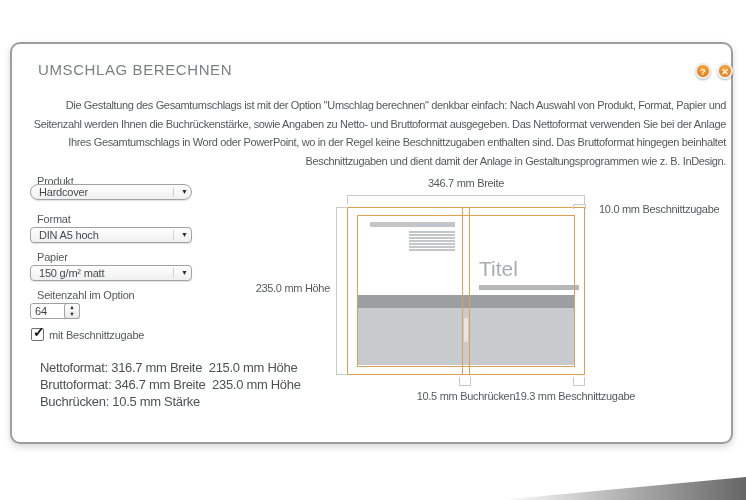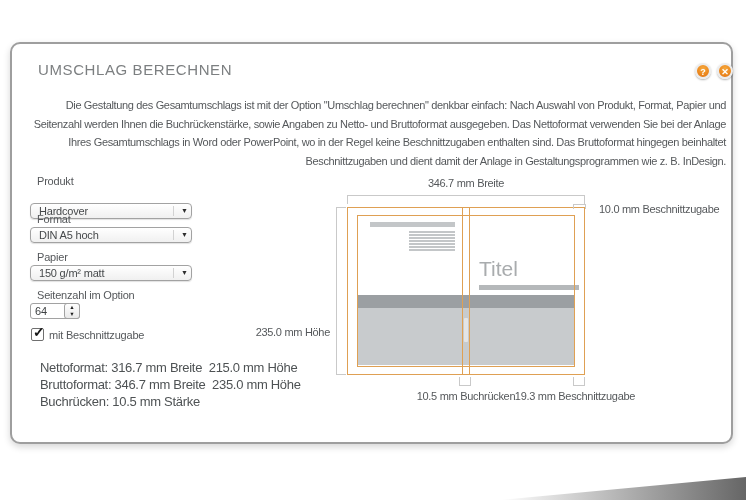--- a/index.html
+++ b/index.html
@@ -93,21 +93,21 @@
     <div class="round-btn btn-help">
       <span>?</span>
     </div>
     <div class="round-btn btn-close">
       <span>✕</span>
     </div>
 
     <p class="intro">Die Gestaltung des Gesamtumschlags ist mit der Option "Umschlag berechnen" denkbar einfach: Nach Auswahl von Produkt, Format, Papier und Seitenzahl werden Ihnen die Buchrückenstärke, sowie Angaben zu Netto- und Bruttoformat ausgegeben. Das Nettoformat verwenden Sie bei der Anlage Ihres Gesamtumschlags in Word oder PowerPoint, wo in der Regel keine Beschnittzugaben enthalten sind. Das Bruttoformat hingegen beinhaltet Beschnittzugaben und dient damit der Anlage in Gestaltungsprogrammen wie z. B. InDesign.</p>
 
     <div class="flabel" style="left:25px; top:131px;">Produkt</div>
-    <div class="select" style="left:18px; top:159px;">
+    <div class="select" style="left:18px; top:140px;border-radius:8px;">
       <span class="val">Hardcover</span>
       <span class="sep"></span>
       <span class="arr">▼</span>
     </div>
 
     <div class="flabel" style="left:25px; top:169px;">Format</div>
     <div class="select" style="left:18px; top:183px;">
       <span class="val">DIN A5 hoch</span>
       <span class="sep"></span>
       <span class="arr">▼</span>
@@ -134,21 +134,21 @@
 
     <div class="result" style="top:316px;">Nettoformat: 316.7 mm Breite  215.0 mm Höhe</div>
     <div class="result" style="top:333px;">Bruttoformat: 346.7 mm Breite  235.0 mm Höhe</div>
     <div class="result" style="top:350px;">Buchrücken: 10.5 mm Stärke</div>
 
     <div>
 
       <div class="dim-text" style="left:335px; top:133px; width:238px; text-align:center;">346.7 mm Breite</div>
       <div class="bracket-down" style="left:335px; top:151px; width:238px; height:9px;"></div>
 
-      <div class="dim-text" style="left:230px; top:238px; width:88px; text-align:right;margin-top:44px;">235.0 mm Höhe</div>
+      <div class="dim-text" style="left:230px; top:238px; width:88px; text-align:right;">235.0 mm Höhe</div>
       <div class="bracket-right" style="left:324px; top:163px; width:10px; height:168px;"></div>
 
       <div class="ph-bar" style="left:358px; top:178px; width:85px; height:5px;"></div>
       <div class="ph-lines"></div>
       <div class="cover-title">Titel</div>
       <div class="ph-bar" style="left:467px; top:241px; width:100px; height:5px; background:#b5b8ba;"></div>
       <div class="band-dark"></div>
       <div class="band-light"></div>
       <div class="spine-mark"></div>
 

